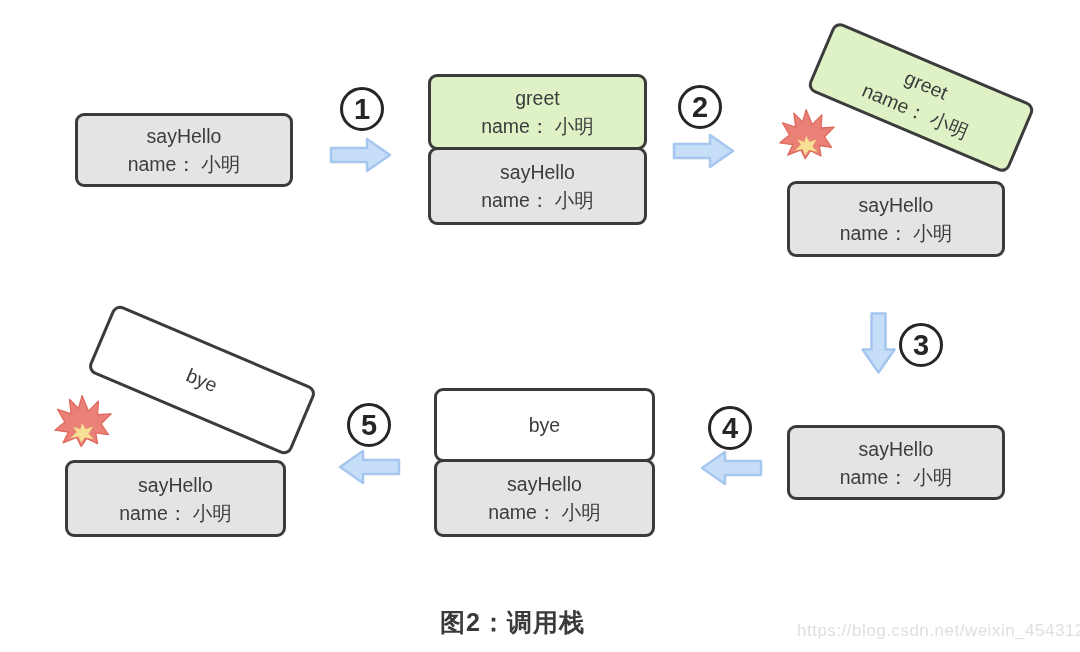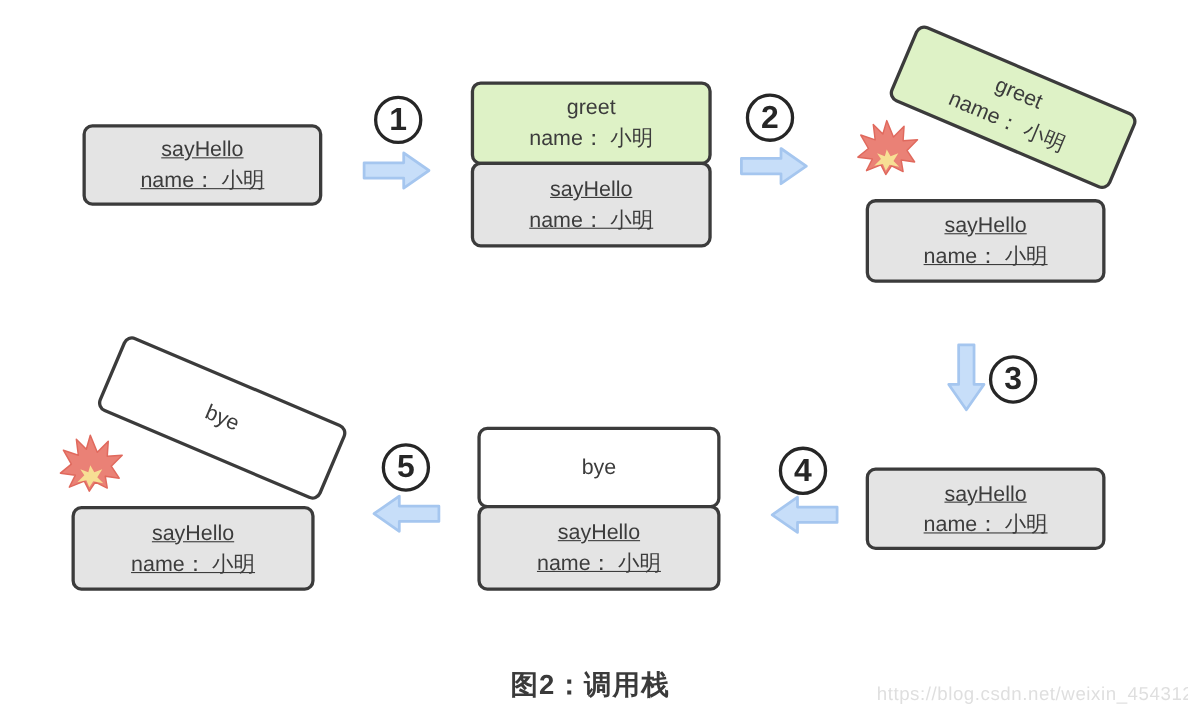--- a/index.html
+++ b/index.html
@@ -11,21 +11,21 @@
   *{margin:0;padding:0;box-sizing:border-box;}
   html,body{background:#ffffff;}
   body{font-family:"Liberation Sans","DejaVu Sans",sans-serif;}
   .canvas{position:relative;width:1080px;height:652px;background:#ffffff;overflow:hidden;}
 
   .frame{
     position:absolute;border:3px solid var(--box-border);border-radius:9px;
     display:flex;flex-direction:column;align-items:center;justify-content:center;
     color:var(--text);font-size:19.5px;line-height:28px;text-align:center;
   }
-  .frame.gray{background:var(--box-gray-fill);text-decoration:underline;}
+  .frame.gray{background:var(--box-gray-fill);}
   .frame.green{background:var(--box-green-fill);}
   .frame.white{background:var(--box-white-fill);}
   .frame.rot{transform:rotate(23deg);}
 
   .num{
     position:absolute;width:44px;height:44px;border:3px solid var(--num);border-radius:50%;
     display:flex;align-items:center;justify-content:center;
     font-size:29px;font-weight:600;color:var(--num);background:#fff;
   }
   .arrow{position:absolute;width:63px;height:36px;}
@@ -33,21 +33,21 @@
   .arrow path{fill:var(--arrow-fill);stroke:var(--arrow-stroke);stroke-width:2.5;stroke-linejoin:round;}
   .arrow.down{transform:rotate(90deg);}
   .arrow.left{transform:rotate(180deg);}
 
   .burst{position:absolute;}
   .burst svg{display:block;width:100%;height:100%;overflow:visible;}
   .burst .outer{fill:var(--explosion-outer);stroke:var(--explosion-outer-edge);stroke-width:1.5;stroke-linejoin:round;}
   .burst .inner{fill:var(--explosion-inner);}
 
   .caption{
-    position:absolute;left:464px;top:606px;
+    position:absolute;left:440px;top:606px;
     font-size:25px;font-weight:bold;color:#3a3a3a;letter-spacing:1px;
   }
   .watermark{
     position:absolute;left:797px;top:621px;
     font-size:17px;color:var(--watermark);letter-spacing:0.5px;
   }
 </style>
 </head>
 <body>
 

